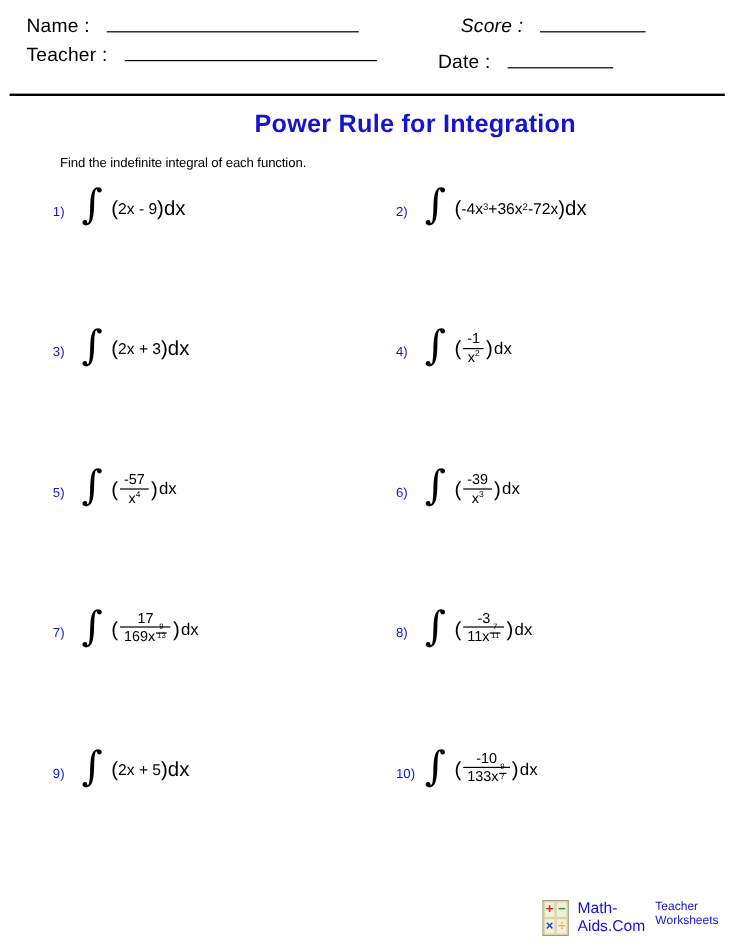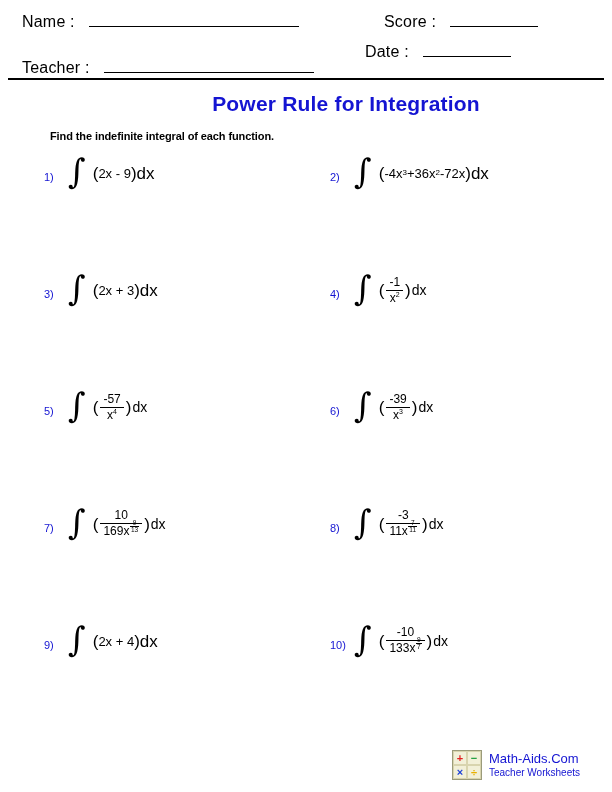--- a/index.html
+++ b/index.html
@@ -34,22 +34,22 @@
     font-size: 16px;
     letter-spacing: 0.2px;
     white-space: nowrap;
   }
   .hdr-line {
     display: inline-block;
     border-bottom: 1.6px solid #000;
     height: 14px;
   }
   #row-name  { left: 22px; top: 12px; }
-  #row-teach { left: 22px; top: 58px; }
-  #row-score { left: 384px; top: 12px; }
+  #row-teach { left: 22px; top: 36px; }
+  #row-score { left: 384px; top: 12px; font-style: italic; }
   #row-date  { left: 365px; top: 42px; }
 
   .line-long  { width: 210px; margin-left: 14px; }
   .line-short { width: 88px;  margin-left: 14px; }
 
   .header-rule {
     position: absolute;
     left: 8px;
     top: 78px;
     width: 596px;
@@ -67,21 +67,21 @@
     font-weight: bold;
     color: #1414d2;
     letter-spacing: 0.2px;
     padding-left: 40px;
   }
   .instructions {
     position: absolute;
     left: 50px;
     top: 130px;
     font-size: 11px;
-    font-weight: bold;
+    font-weight: normal;
     letter-spacing: -0.1px;
   }
 
   
   .problems {
     position: absolute;
     left: 0;
     top: 150px;
     width: 612px;
   }
@@ -216,21 +216,21 @@
     border: 0.5px solid #d8d4ae;
     box-sizing: border-box;
   }
   .c-plus  { color: #e02020; }
   .c-minus { color: #1f9e3f; }
   .c-times { color: #1a3fd8; }
   .c-div   { color: #e8b000; }
   .logo-text {
     margin-left: 7px;
     display: flex;
-    flex-direction: column;
+    flex-direction: row;
     justify-content: center;
   }
   .logo-title {
     color: #1414d2;
     font-size: 13px;
     line-height: 1.15;
   }
   .logo-sub {
     color: #1414d2;
     font-size: 10px;
@@ -361,21 +361,21 @@
   </div>
 
   <div class="prow">
 
     <div class="prob left">
       <span class="pnum">7)</span>
       <span class="intsign">∫</span>
       <span class="expr">
         <span class="paren">(</span>
         <span class="frac">
-          <span class="num">10</span>
+          <span class="num">17</span>
           <span class="den"><span>169x</span><span class="minifrac">
                 <span class="mnum">9</span>
                 <span class="mden">13</span>
               </span></span>
         </span>
         <span class="paren">)</span>
           <span class="dxtail">dx</span>
       </span>
     </div>
 
@@ -398,21 +398,21 @@
 
   </div>
 
   <div class="prow">
 
     <div class="prob left">
       <span class="pnum">9)</span>
       <span class="intsign">∫</span>
       <span class="expr">
         <span class="paren">(</span>
-          <span>2x + 4</span>
+          <span>2x + 5</span>
           <span class="paren">)dx</span>
       </span>
     </div>
 
     <div class="prob right">
       <span class="pnum">10)</span>
       <span class="intsign">∫</span>
       <span class="expr">
         <span class="paren">(</span>
         <span class="frac">

